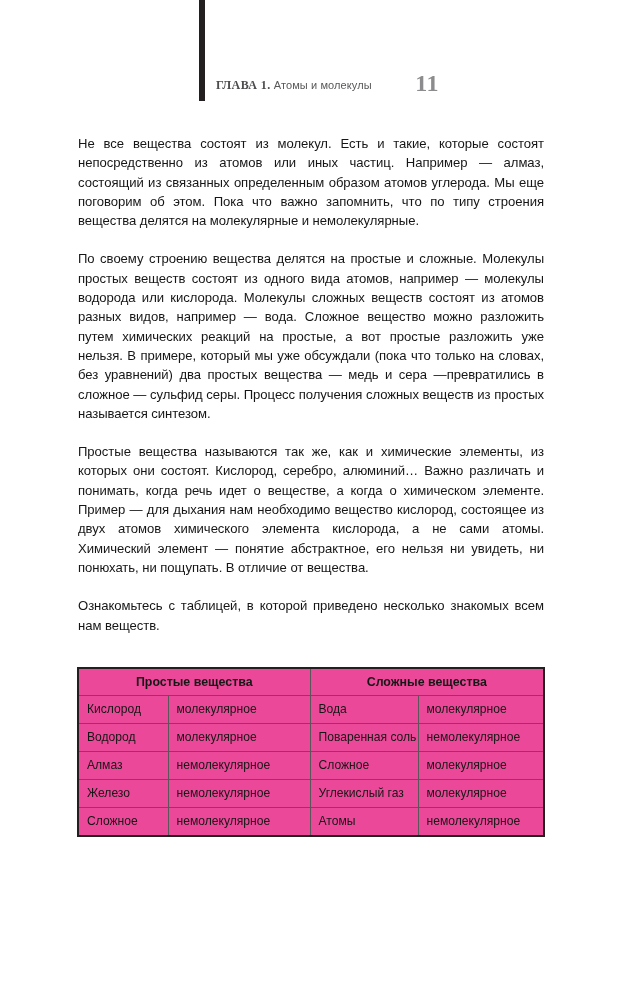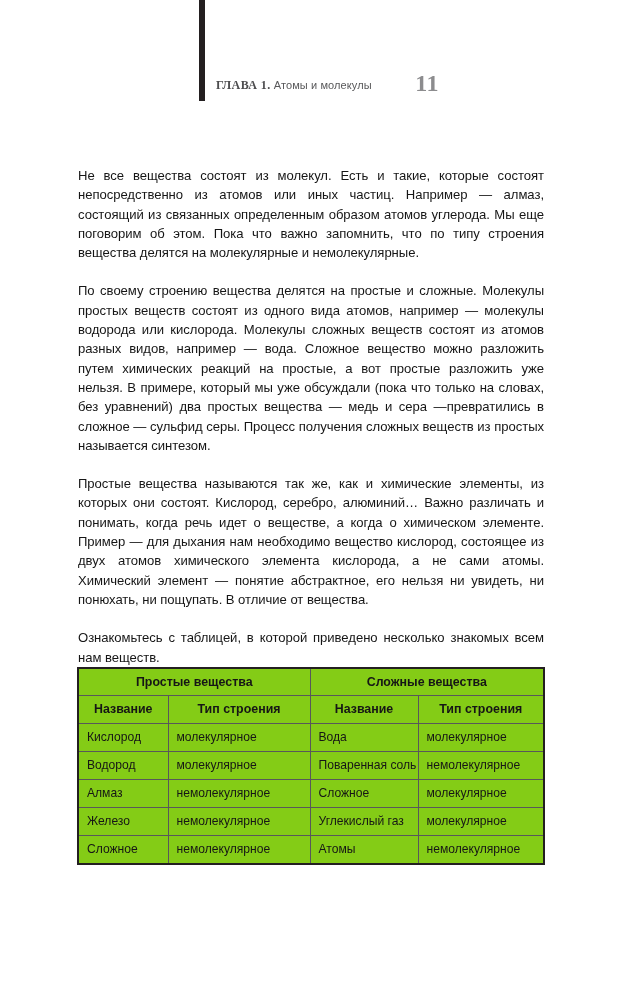--- a/index.html
+++ b/index.html
@@ -70,21 +70,21 @@
     font-size: 24px;
     line-height: 23px;
     color: #8c8c8e;
     letter-spacing: 0.5px;
   }
 
   
   .content {
     position: absolute;
     left: 78px;
-    top: 166px;
+    top: 134px;
     width: 466px;
   }
   p.para {
     margin: 0 0 19px 0;
     font-size: 13.1px;
     line-height: 19.3px;
     text-align: justify;
     text-justify: inter-word;
     letter-spacing: -0.05px;
     color: #161616;
@@ -100,21 +100,21 @@
     position: absolute;
     left: 77px;
     top: 667px;
     width: 466px;
   }
   table.subst-table {
     width: 466px;
     border-collapse: collapse;
     table-layout: fixed;
     border: 2px solid #231f20;
-    background: #84cc16;
+    background: #ec4899;
   }
   table.subst-table td,
   table.subst-table th {
     border: 1px solid #58585a;
     padding: 0 8px;
     height: 27px;
     font-size: 12.1px;
     line-height: 15px;
     color: #161616;
     font-weight: normal;
@@ -168,26 +168,20 @@
         <col class="c1">
           <col class="c2">
           <col class="c3">
           <col class="c4">
       </colgroup>
       <thead>
         <tr>
           <th class="group-head" colspan="2">Простые вещества</th>
           <th class="group-head" colspan="2">Сложные вещества</th>
         </tr>
-        <tr>
-          <th class="col-head">Название</th>
-          <th class="col-head">Тип строения</th>
-          <th class="col-head">Название</th>
-          <th class="col-head">Тип строения</th>
-        </tr>
       </thead>
       <tbody>
         <tr>
           <td>Кислород</td>
           <td>молекулярное</td>
           <td>Вода</td>
           <td>молекулярное</td>
         </tr>
         <tr>
           <td>Водород</td>

